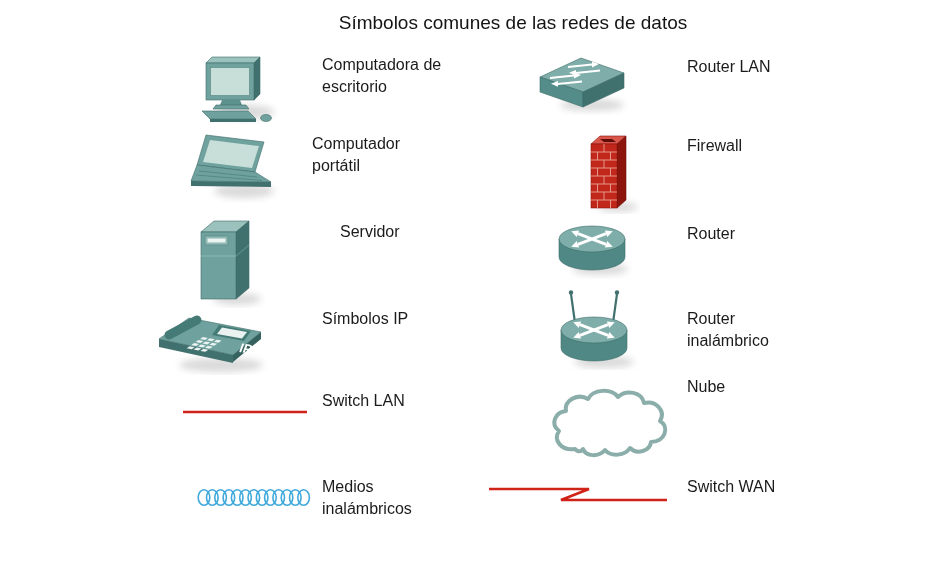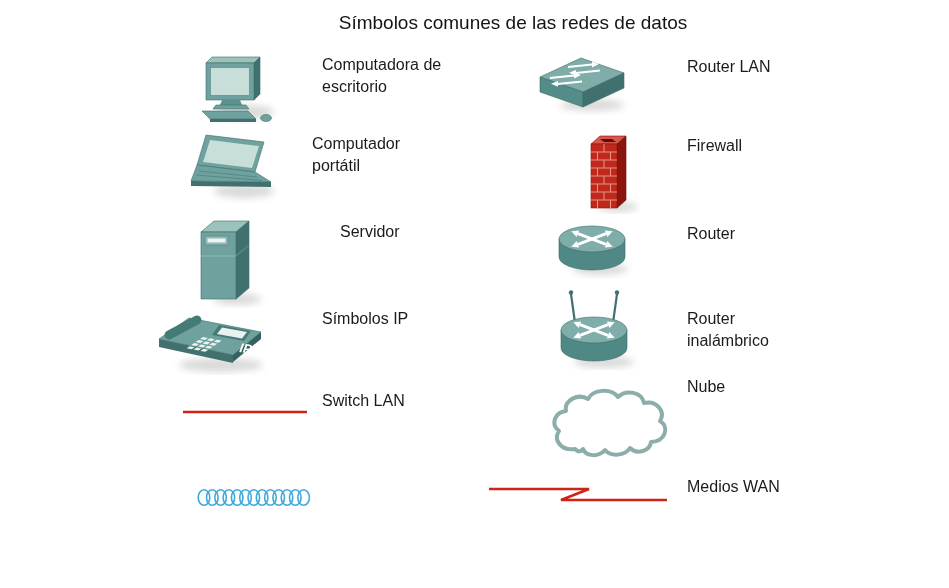--- a/index.html
+++ b/index.html
@@ -116,20 +116,22 @@
         <ellipse cx="49.5" cy="10.5" rx="5.8" ry="7.8"></ellipse>
       <ellipse cx="57.8" cy="10.5" rx="5.8" ry="7.8"></ellipse>
         <ellipse cx="66.1" cy="10.5" rx="5.8" ry="7.8"></ellipse>
       <ellipse cx="74.4" cy="10.5" rx="5.8" ry="7.8"></ellipse>
         <ellipse cx="82.7" cy="10.5" rx="5.8" ry="7.8"></ellipse>
       <ellipse cx="91" cy="10.5" rx="5.8" ry="7.8"></ellipse>
         <ellipse cx="99.3" cy="10.5" rx="5.8" ry="7.8"></ellipse>
       <ellipse cx="107.6" cy="10.5" rx="5.8" ry="7.8"></ellipse>
     </svg>
   </div>
+  <div class="label" style="left:322px;top:476px">Medios
+inalámbricos</div>
 
   <div class="icon" style="left:534px;top:49px;width:96px;height:66px">
     <svg viewBox="0 0 96 66">
       <ellipse class="sh" cx="58" cy="56" rx="32" ry="6"></ellipse>
       <polygon points="6,28 47,9 90,24 49,43" fill="#7FAEAA" class="ol"></polygon>
       <polygon points="6,28 49,43 49,58 6,43" fill="#538C88" class="ol"></polygon>
       <polygon points="49,43 90,24 90,39 49,58" fill="#41716E" class="ol"></polygon>
       <g stroke="#ffffff" stroke-width="2">
         <line x1="34" y1="18" x2="58" y2="15.5"></line>
         <line x1="66" y1="21.5" x2="42" y2="24"></line>
@@ -239,15 +241,15 @@
                C 33 68 30 66 28 64 Z" fill="#ffffff" stroke="#8BAEAB" stroke-width="4" stroke-linejoin="round"></path>
     </svg>
   </div>
   <div class="label" style="left:687px;top:376px">Nube</div>
 
   <div class="icon" style="left:486px;top:481px;width:185px;height:28px">
     <svg viewBox="0 0 185 28">
       <polyline points="3,8 103,8 75,19 181,19" fill="none" stroke="#CF2318" stroke-width="2.6"></polyline>
     </svg>
   </div>
-  <div class="label" style="left:687px;top:476px">Medios WAN</div>
+  <div class="label" style="left:687px;top:476px">Switch WAN</div>
 
 </div>
 
 </body></html>

